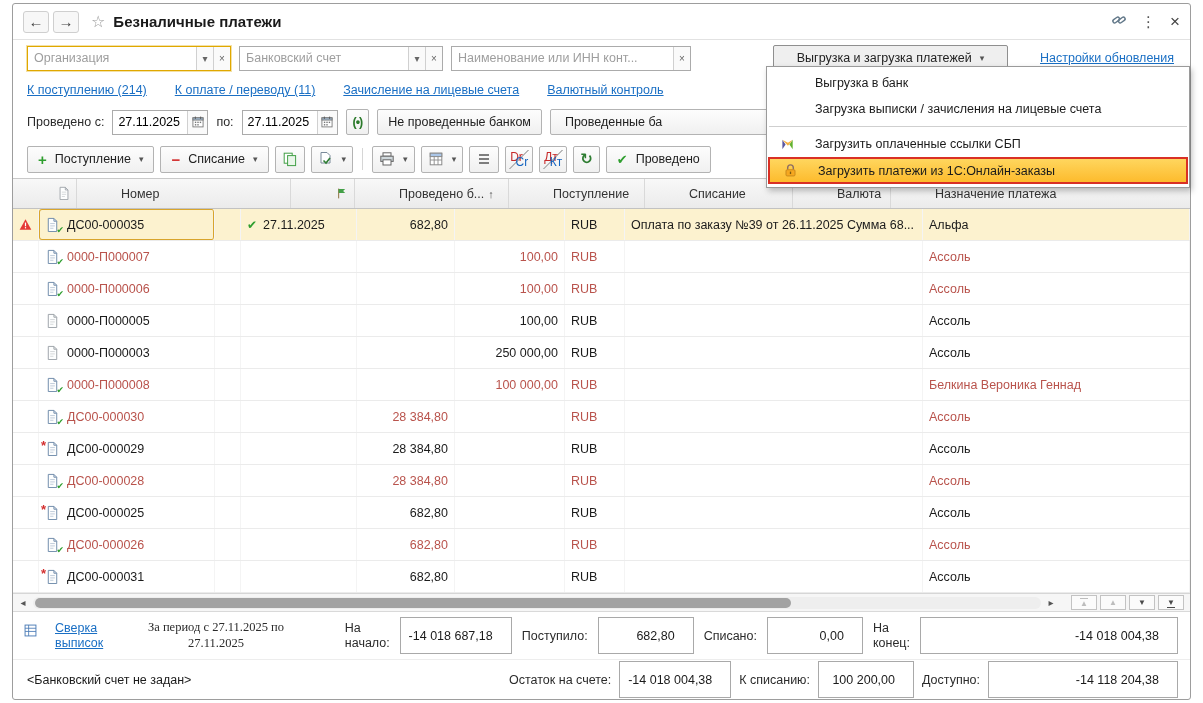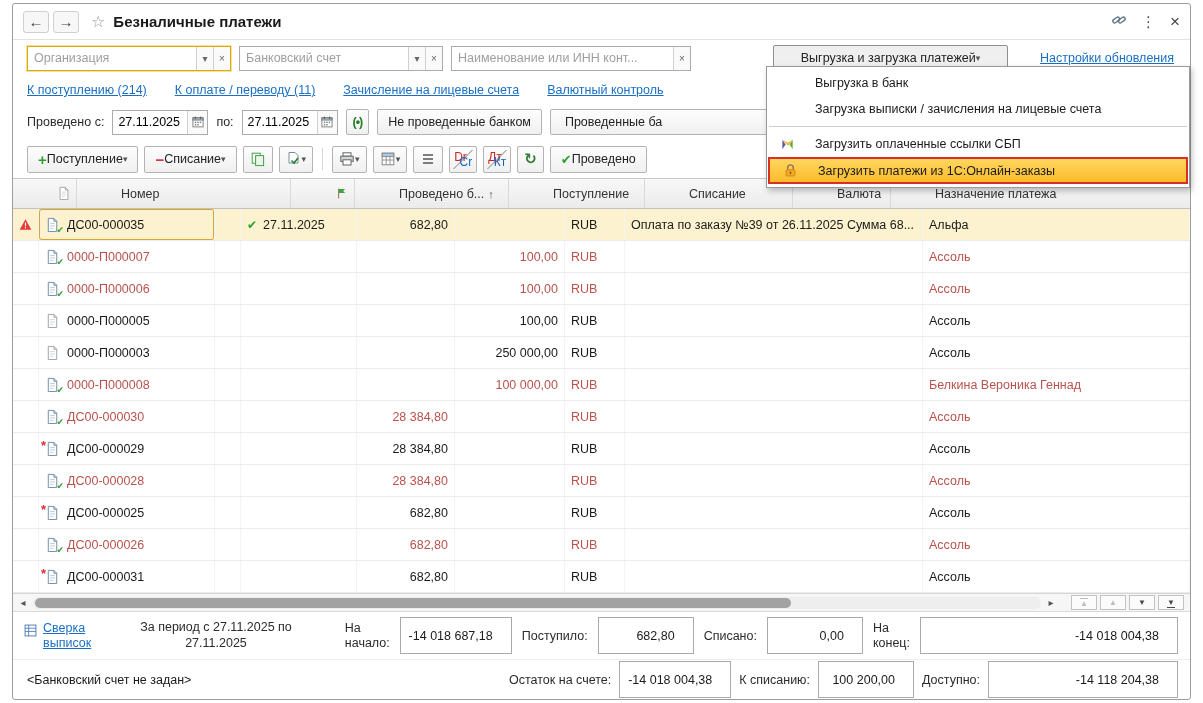--- a/index.html
+++ b/index.html
@@ -17,21 +17,21 @@
   .close-x { font-size:17px; color:#444; }
 
   
   .filterbar { height:36px; display:flex; align-items:center; padding:0 14px; gap:8px; flex:0 0 auto; }
   .combo { display:flex; align-items:stretch; height:25px; border:1px solid #ababab; background:#fff; }
   .combo.org { border-color:#e0a800; box-shadow:0 0 0 1px rgba(224,168,0,.35); }
   .combo input { border:none; outline:none; flex:1 1 auto; padding:0 6px; font:inherit; color:#222; min-width:0; background:transparent; }
   .combo input::placeholder { color:#9e9e9e; }
   .seg { flex:0 0 17px; display:flex; align-items:center; justify-content:center; border-left:1px solid #d0d0d0; color:#666; font-size:10px; cursor:pointer; background:#fafafa; }
   .w-org,.w-bank { width:204px; } .w-inn { width:240px; }
-  .btn { height:26px; border:1px solid #b3b3b3; border-radius:2px; background:linear-gradient(#fdfdfd,#f0f0f0); display:inline-flex; align-items:center; justify-content:center; gap:0; padding:0 10px; color:#222; cursor:pointer; white-space:nowrap; }
+  .btn { height:26px; border:1px solid #b3b3b3; border-radius:2px; background:linear-gradient(#fdfdfd,#f0f0f0); display:inline-flex; align-items:center; justify-content:center; gap:8px; padding:0 10px; color:#222; cursor:pointer; white-space:nowrap; }
   .btn .dd { font-size:9px; color:#555; }
   .exchange-btn { margin-left:auto; width:235px; background:#efefef; border-color:#8f8f8f; }
   a.link { color:#1a6fc4; text-decoration:underline; cursor:pointer; white-space:nowrap; }
   .settings-link { margin-left:24px; margin-right:2px; }
 
   
   .linksbar { height:28px; display:flex; align-items:center; gap:28px; padding:0 14px; flex:0 0 auto; }
 
   
   .periodbar { height:36px; display:flex; align-items:center; gap:8px; padding:0 14px; flex:0 0 auto; }
@@ -88,22 +88,22 @@
   .nbtn { width:26px; height:15px; border:1px solid #c3c3c3; background:#fbfbfb; display:flex; align-items:center; justify-content:center; font-size:8px; color:#4a4a4a; cursor:pointer; }
   .nbtn b { font-weight:normal; }
   .nbtn.bar-t b { border-top:1.5px solid currentColor; }
   .nbtn.bar-b b { border-bottom:1.5px solid currentColor; }
   .nbtn.dis { color:#bdbdbd; }
 
   
   .footer1 { flex:0 0 48px; border-top:1px solid #d9d9d9; display:flex; align-items:center; padding:0 12px 0 10px; gap:10px; }
   .footer2 { flex:1 1 auto; display:flex; align-items:center; padding:0 12px 0 14px; gap:8px; border-top:1px solid #ededed; }
   .twolines { line-height:1.2; }
-  .reconcile { display:flex; gap:5px; align-items:flex-start; width:88px; }
-  .period-sum { width:190px; text-align:center; line-height:1.25; color:#2b2b2b; }
+  .reconcile { display:flex; gap:17px; align-items:flex-start; width:88px; }
+  .period-sum { width:190px; text-align:center; line-height:1.25; color:#2b2b2b;font-family:Liberation Serif, serif; }
   .flabel { color:#2b2b2b; white-space:nowrap; }
   .vbox { height:37px; border:1px solid #a9a9a9; background:#fff; display:flex; align-items:center; justify-content:flex-end; padding:0 18px; white-space:nowrap; }
   .b-begin{width:112px;} .b-in{width:96px;} .b-out{width:96px;} .b-end{flex:1 1 auto; max-width:258px;}
   .b-bal{width:112px;} .b-wr{width:96px;} .b-av{width:190px;}
   .footer2 .pushr { margin-left:auto; }
   .hint { color:#1b1b1b; }
 
   
   .menu { position:absolute; left:753px; top:62px; width:424px; background:#fff; border:1px solid #9a9a9a; box-shadow:2px 3px 6px rgba(0,0,0,.25); z-index:100; padding:3px 0; }
   .mitem { height:26px; display:flex; align-items:center; padding-left:12px; gap:10px; cursor:pointer; position:relative; }

